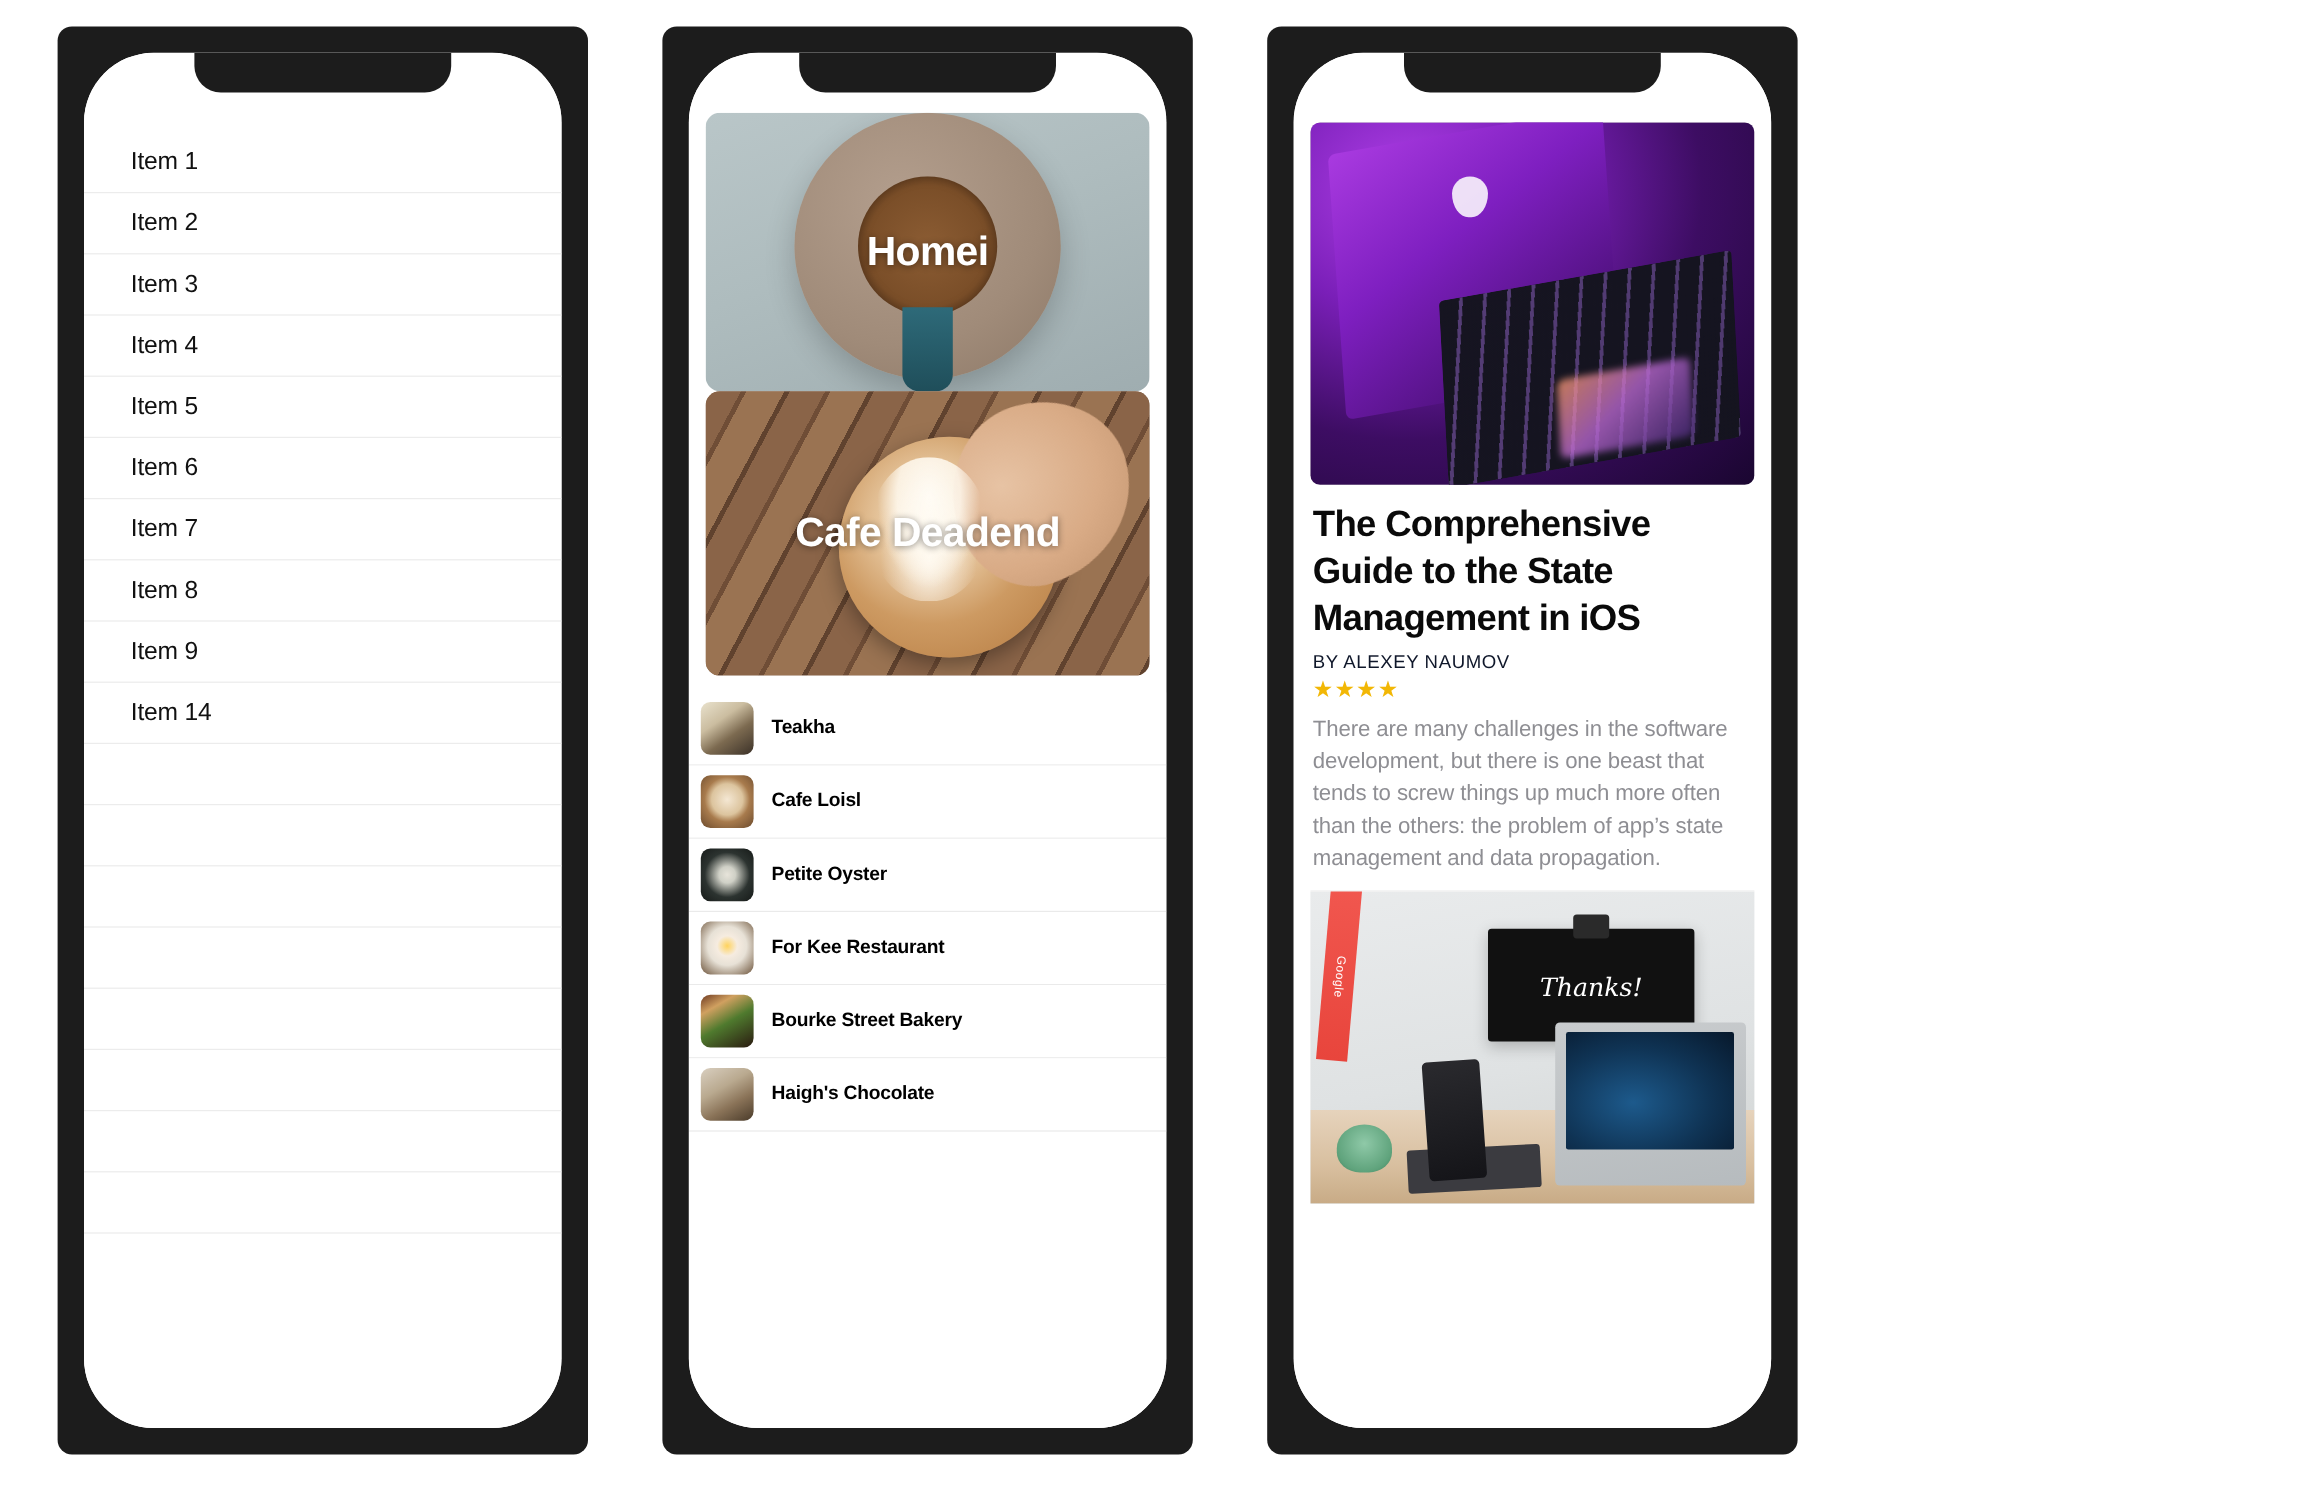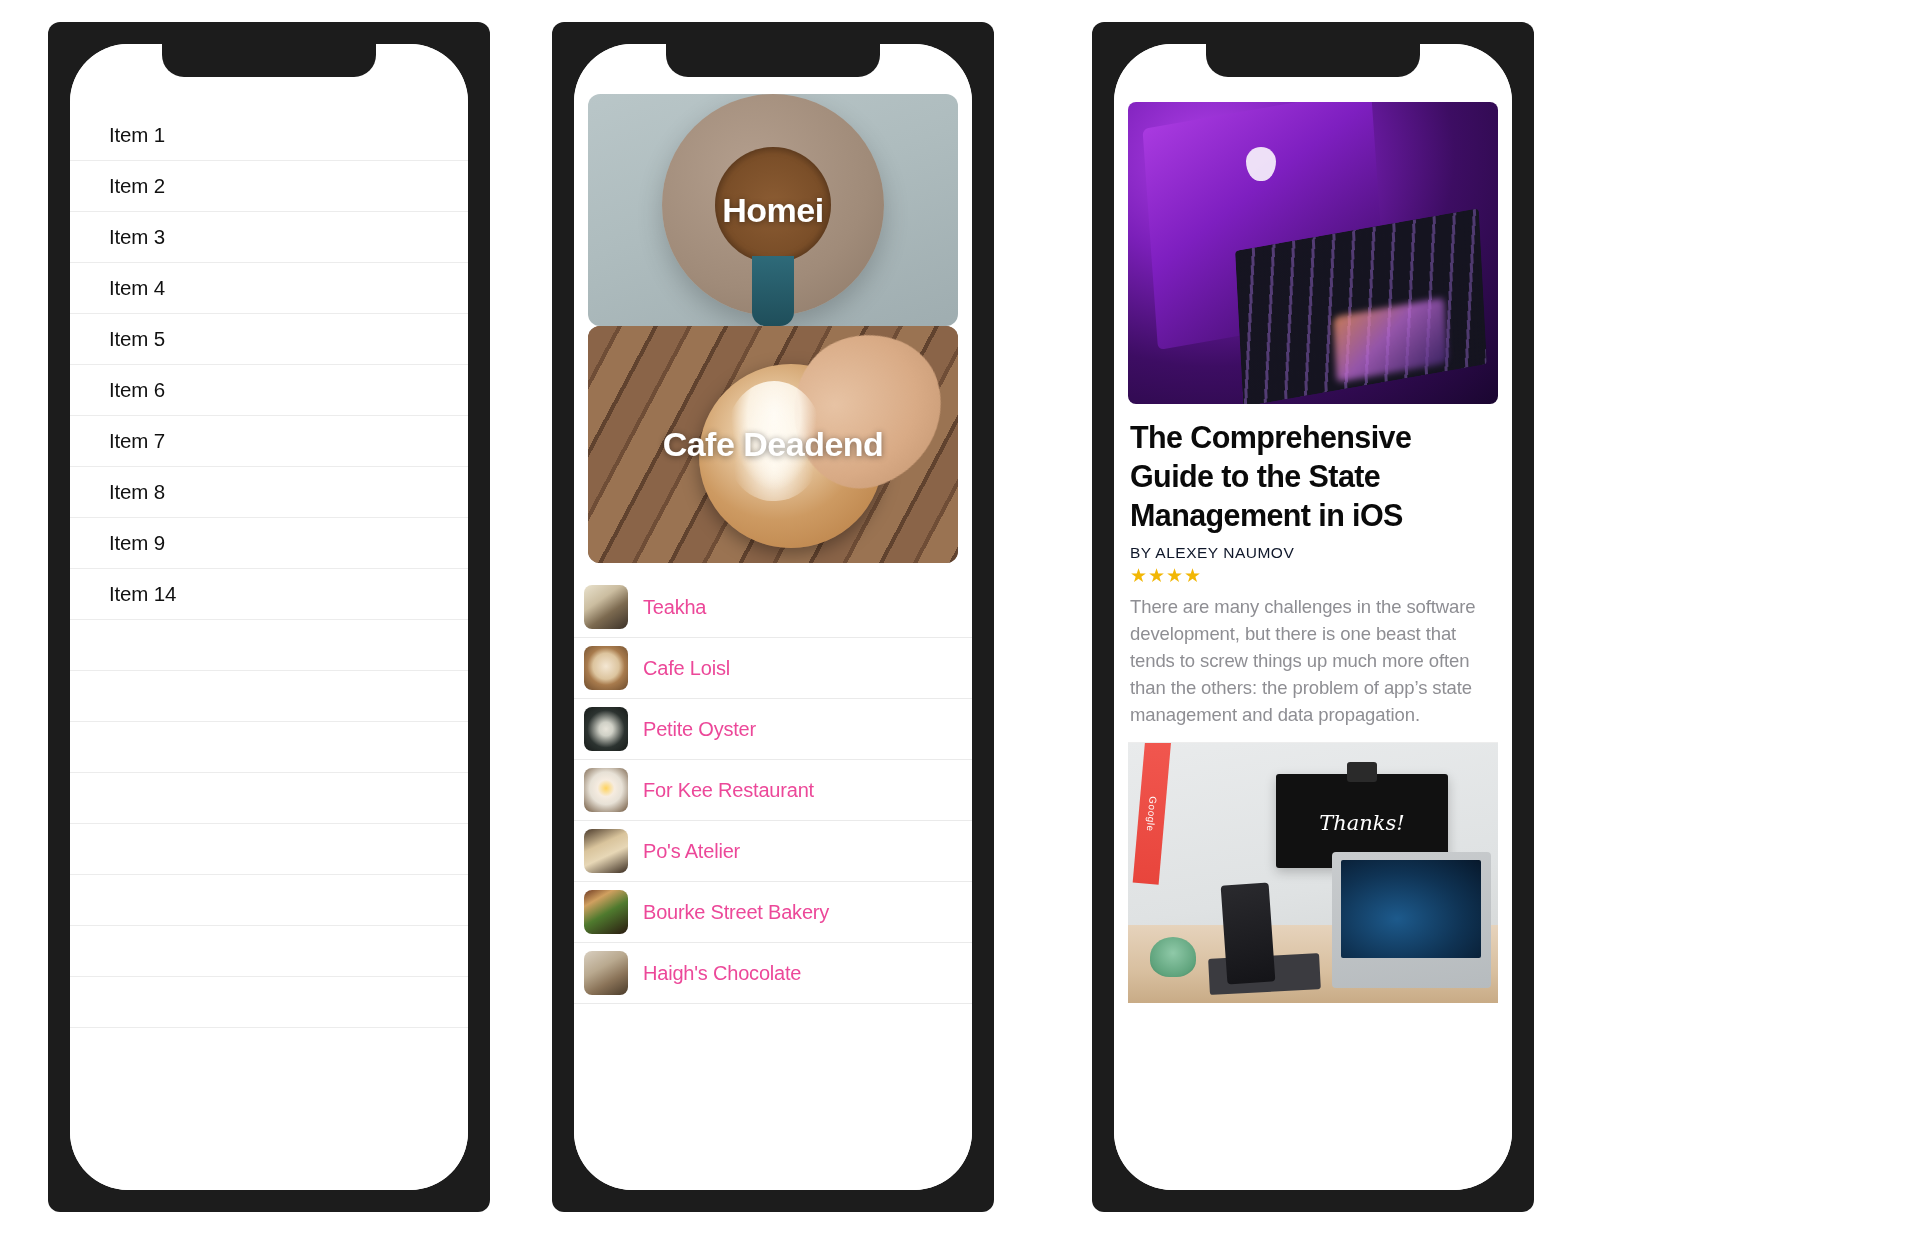--- a/index.html
+++ b/index.html
@@ -24,21 +24,21 @@
     position: absolute;
     top: 22px;
     width: 442px;
     height: 1190px;
     background: #1c1c1c;
     border-radius: 12px;
     box-shadow: 0 0 0 0 rgba(0,0,0,0);
   }
   .phone-1 { left: 48px; }
   .phone-2 { left: 552px; }
-  .phone-3 { left: 1092px; }
+  .phone-3 { left: 1056px; }
 
   .screen {
     position: absolute;
     left: 22px;
     top: 22px;
     right: 22px;
     bottom: 22px;
     background: #ffffff;
     border-radius: 58px;
     overflow: hidden;
@@ -195,24 +195,25 @@
   }
   .thumb {
     width: 44px; height: 44px;
     border-radius: 8px;
     flex: 0 0 auto;
     overflow: hidden;
     margin-right: 15px;
     background: #ddd;
   }
   .feed-name {
-    font-size: 20px;
-    color: #ec4899;
+    font-size: 16px;
+    color: #000000;
     letter-spacing: -0.2px;
     white-space: nowrap;
+    font-weight: bold;
   }
 
   .th-teakha   { background: linear-gradient(145deg,#e9e2cd 0%, #cbbda0 35%, #7c6a50 62%, #3b3128 100%); }
   .th-cafeloisl{ background: radial-gradient(circle at 50% 46%, #f4e7d3 0%, #dcc49e 40%, #a87b4d 58%, #6b4a2c 100%); }
   .th-petite   { background: radial-gradient(circle at 50% 50%, #e7e4da 0%, #cfd0c6 22%, #2c3330 60%, #161a18 100%); }
   .th-forkee   { background: radial-gradient(circle at 50% 46%, #ffd35c 0%, #f6ece0 26%, #e7e1d6 50%, #6d543b 100%); }
   .th-pos      { background: linear-gradient(155deg,#4b3a2b 0%, #d9c49c 36%, #e7d7b6 58%, #3a2c20 100%); }
   .th-bourke   { background: linear-gradient(150deg,#6f3a22 0%, #d0a060 24%, #4f7a2e 52%, #2a1a10 100%); }
   .th-haighs   { background: linear-gradient(150deg,#d9cfc0 0%, #b9a98f 38%, #8a7358 66%, #4a3b2a 100%); }
 
@@ -455,24 +456,20 @@
             </div>
             <div class="feed-row">
               <div class="thumb th-petite"></div>
               <div class="feed-name">Petite Oyster</div>
             </div>
             <div class="feed-row">
               <div class="thumb th-forkee"></div>
               <div class="feed-name">For Kee Restaurant</div>
             </div>
             <div class="feed-row">
-              <div class="thumb th-pos"></div>
-              <div class="feed-name">Po's Atelier</div>
-            </div>
-            <div class="feed-row">
               <div class="thumb th-bourke"></div>
               <div class="feed-name">Bourke Street Bakery</div>
             </div>
             <div class="feed-row">
               <div class="thumb th-haighs"></div>
               <div class="feed-name">Haigh's Chocolate</div>
             </div>
           </div>
       </div>
     </div>

